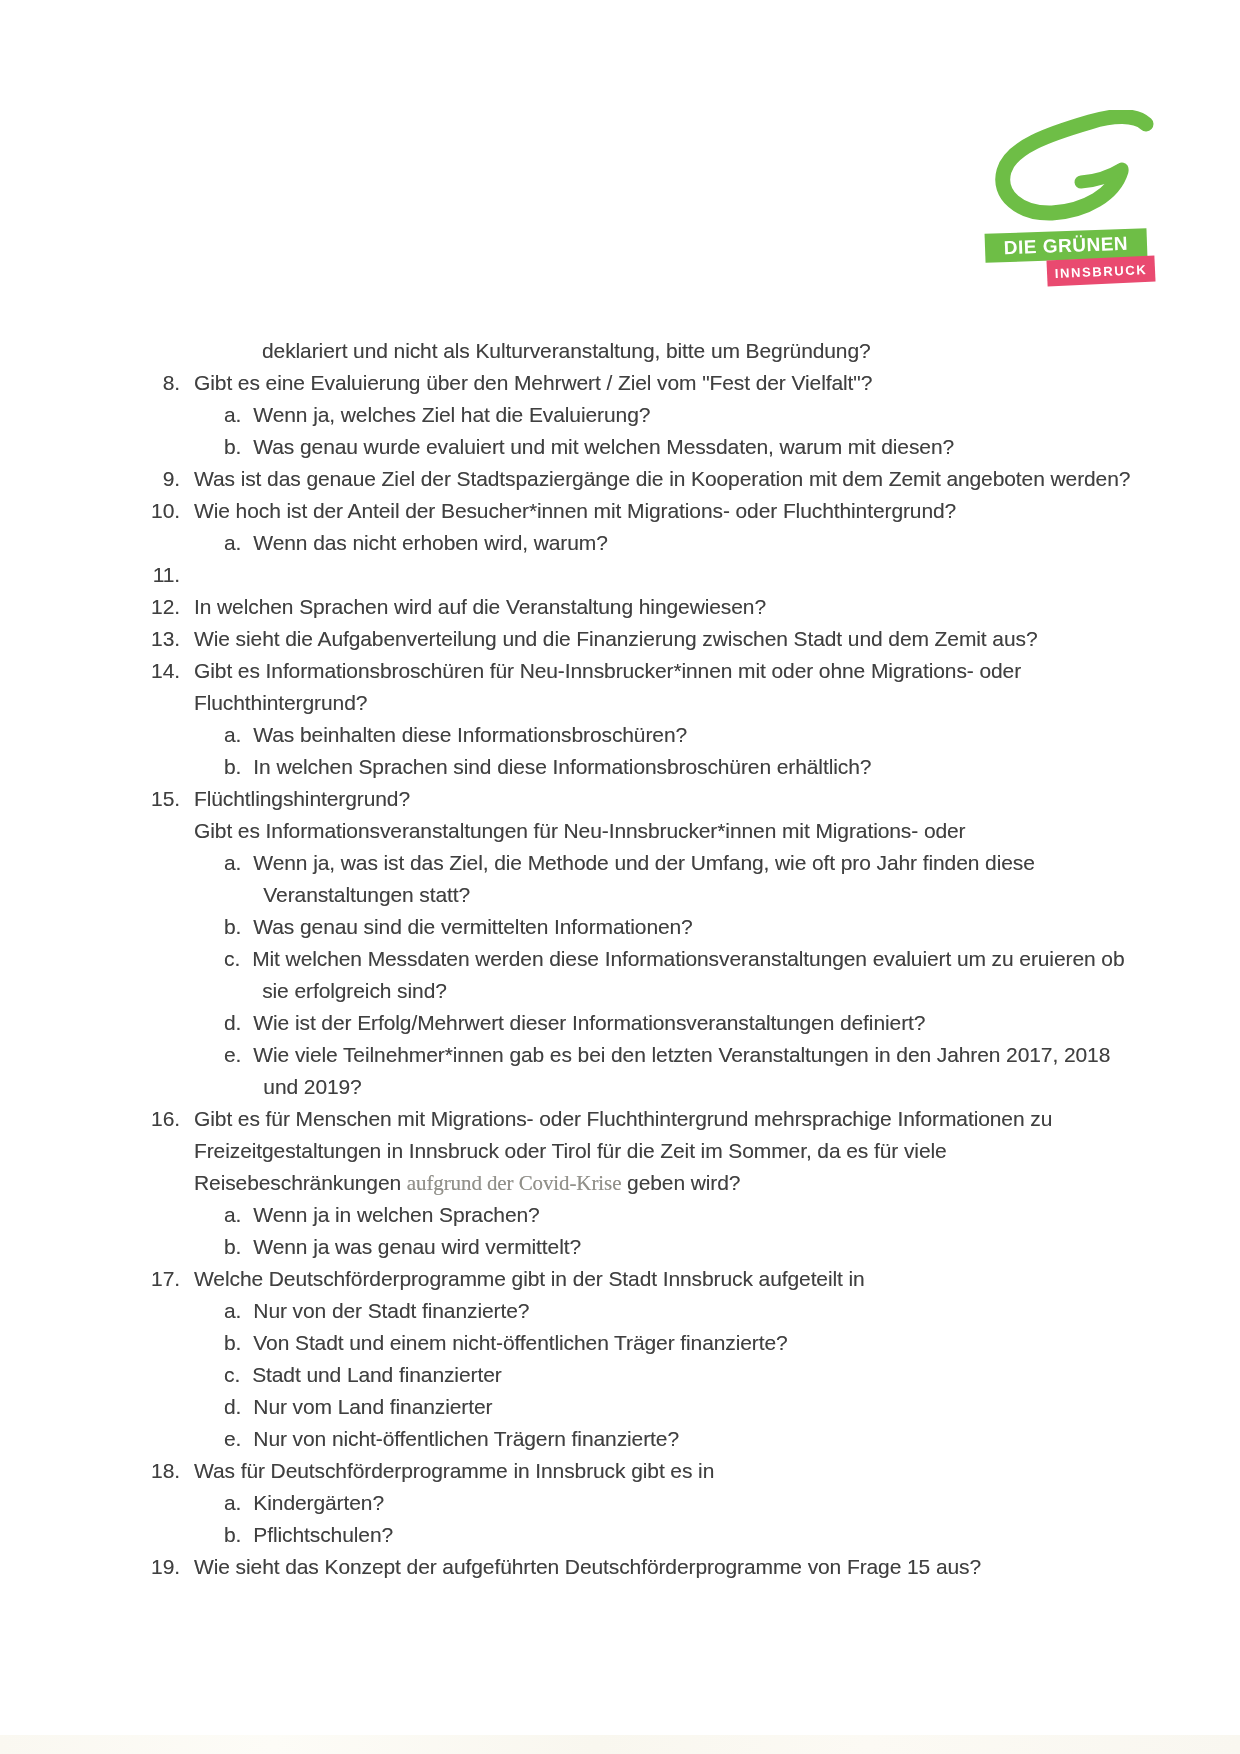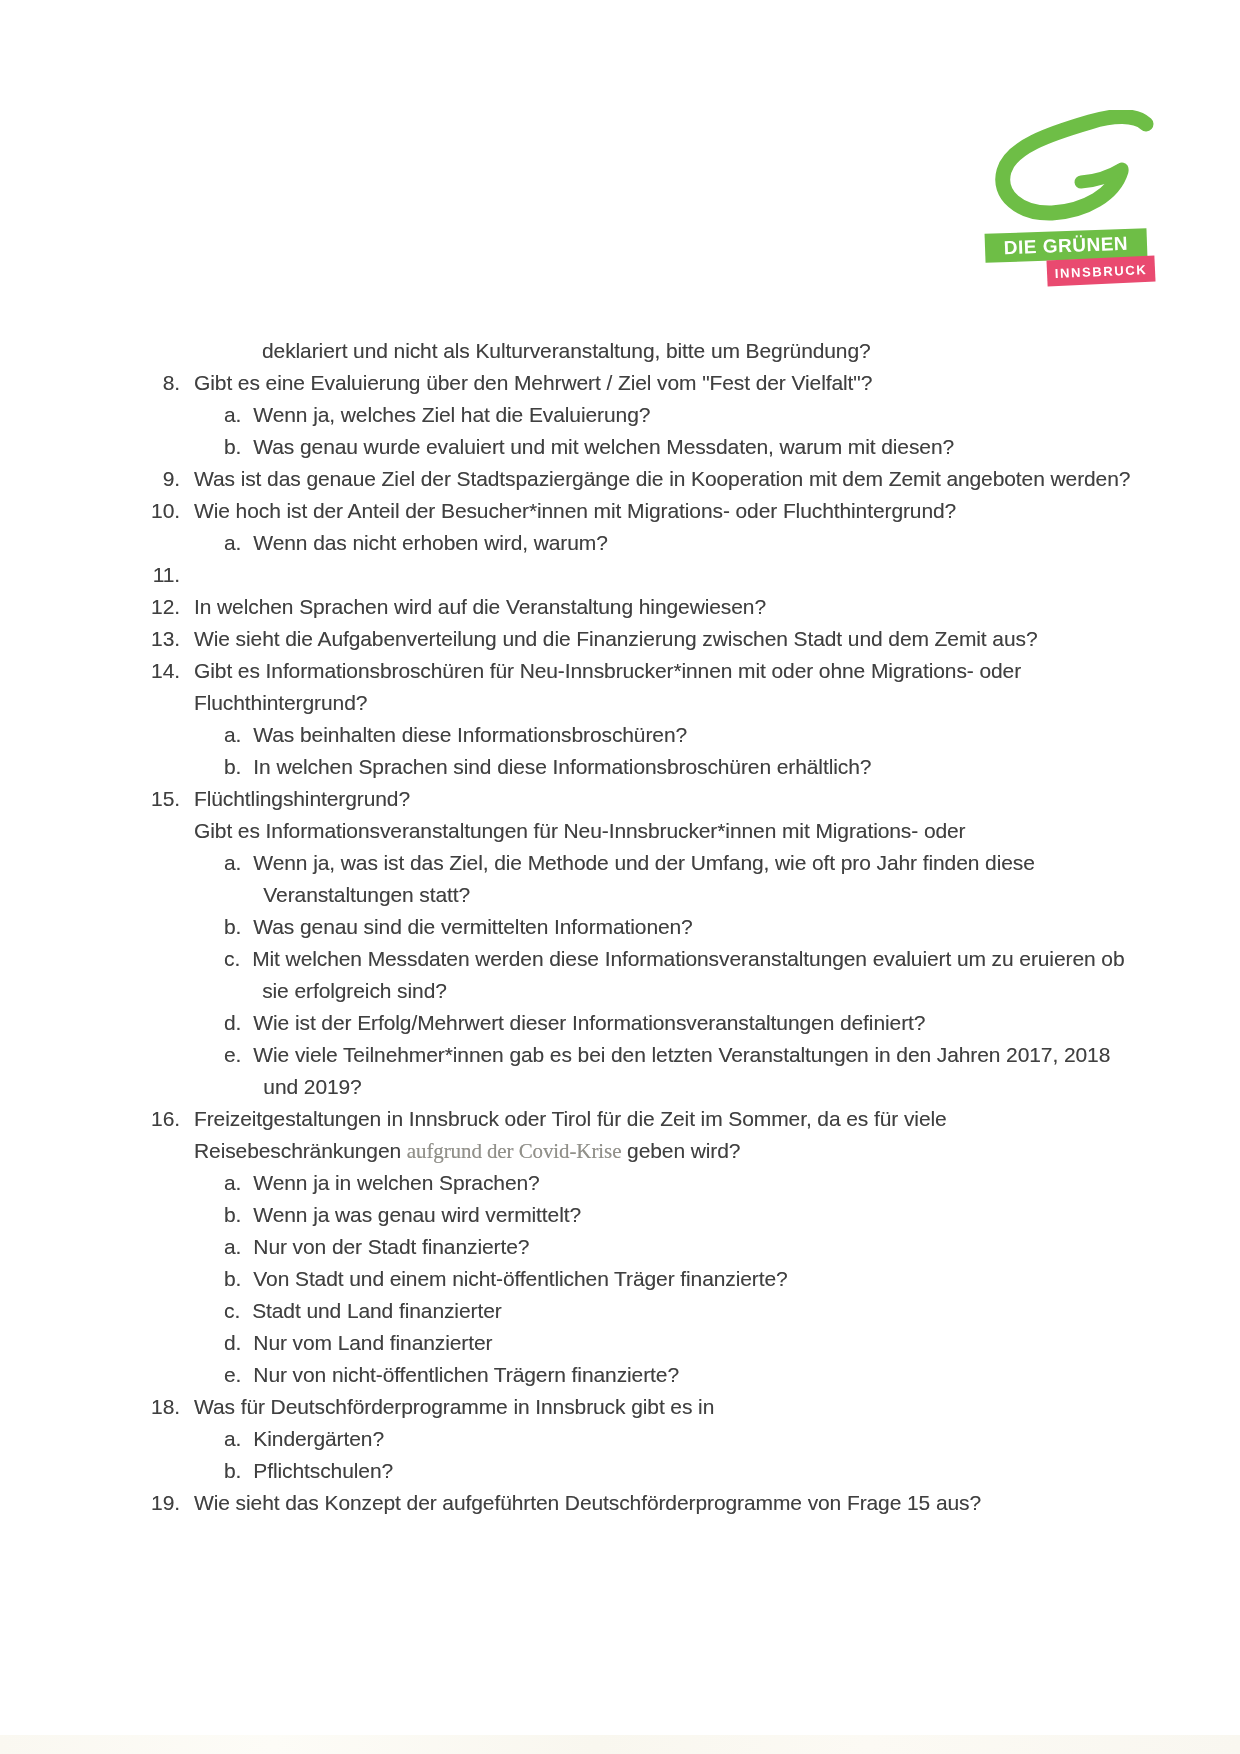--- a/index.html
+++ b/index.html
@@ -187,36 +187,43 @@
       <div class="q-row sub">
         <span class="marker">e.</span>
         <div class="text">
           <div class="line"><span class="">Wie viele Teilnehmer*innen gab es bei den letzten Veranstaltungen in den Jahren 2017, 2018</span></div>
           <div class="line"><span class="">und 2019?</span></div>
         </div>
       </div>
       <div class="q-row item">
         <span class="marker">16.</span>
         <div class="text">
+          <div class="line"><span class="">Gibt es für Menschen mit Migrations- oder Fluchthintergrund mehrsprachige Informationen zu</span></div>
           <div class="line"><span class="">Freizeitgestaltungen in Innsbruck oder Tirol für die Zeit im Sommer, da es für viele</span></div>
           <div class="line"><span class="">Reisebeschränkungen </span><span class="muted">aufgrund der Covid-Krise</span><span class=""> geben wird?</span></div>
         </div>
       </div>
       <div class="q-row sub">
         <span class="marker">a.</span>
         <div class="text">
           <div class="line"><span class="">Wenn ja in welchen Sprachen?</span></div>
         </div>
       </div>
       <div class="q-row sub">
         <span class="marker">b.</span>
         <div class="text">
           <div class="line"><span class="">Wenn ja was genau wird vermittelt?</span></div>
         </div>
       </div>
+      <div class="q-row item">
+        <span class="marker">17.</span>
+        <div class="text">
+          <div class="line"><span class="">Welche Deutschförderprogramme gibt in der Stadt Innsbruck aufgeteilt in</span></div>
+        </div>
+      </div>
       <div class="q-row sub">
         <span class="marker">a.</span>
         <div class="text">
           <div class="line"><span class="">Nur von der Stadt finanzierte?</span></div>
         </div>
       </div>
       <div class="q-row sub">
         <span class="marker">b.</span>
         <div class="text">
           <div class="line"><span class="">Von Stadt und einem nicht-öffentlichen Träger finanzierte?</span></div>

